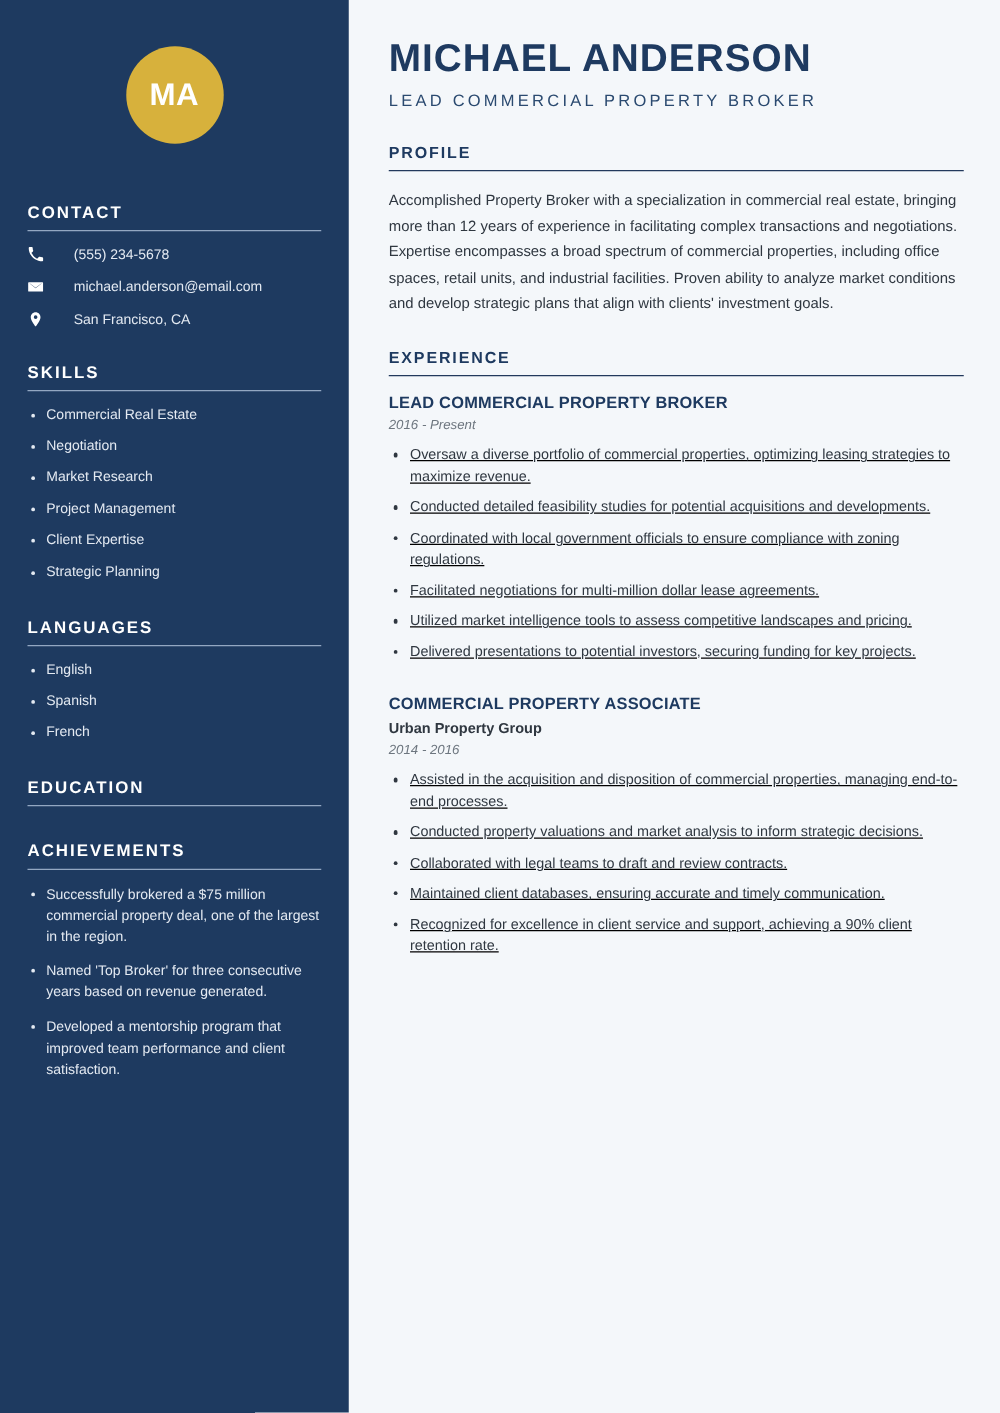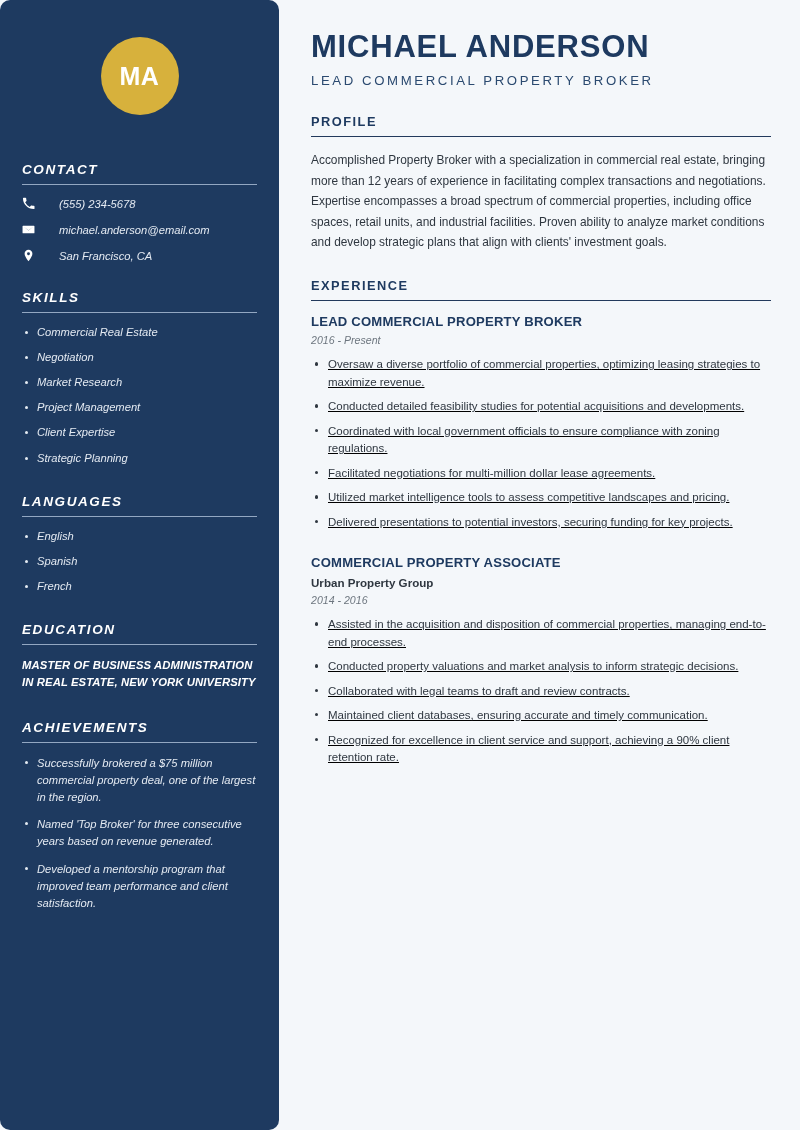--- a/index.html
+++ b/index.html
@@ -24,21 +24,20 @@
   }
 
   
   .sidebar {
     width: 279px;
     min-width: 279px;
     background: #1e3a60;
     padding: 0 22px;
     color: #ffffff;
     position: relative;
-    border-radius: 10px;
   }
 
   .avatar-wrap {
     display: flex;
     justify-content: center;
     padding-top: 37px;
     padding-bottom: 0;
   }
 
   .avatar {
@@ -50,21 +49,20 @@
     align-items: center;
     justify-content: center;
     color: #ffffff;
     font-size: 25px;
     font-weight: bold;
     letter-spacing: 0.5px;
   }
 
   .side-section {
     margin-top: 28px;
-    font-style: italic;
   }
   .side-section.first { margin-top: 47px; }
 
   .side-heading {
     font-size: 13.5px;
     font-weight: bold;
     letter-spacing: 1.6px;
     color: #ffffff;
     padding-bottom: 7px;
   }
@@ -302,21 +300,20 @@
       <ul class="side-list">
         <li>English</li>
         <li>Spanish</li>
         <li>French</li>
       </ul>
     </section>
 
     <section class="side-section">
       <div class="side-heading">EDUCATION</div>
       <div class="side-rule"></div>
-      <div class="edu-text">MASTER OF BUSINESS ADMINISTRATION IN REAL ESTATE, NEW YORK UNIVERSITY</div>
     </section>
 
     <section class="side-section">
       <div class="side-heading">ACHIEVEMENTS</div>
       <div class="side-rule"></div>
       <ul class="ach-list">
         <li>Successfully brokered a $75 million commercial property deal, one of the largest in the region.</li>
         <li>Named 'Top Broker' for three consecutive years based on revenue generated.</li>
         <li>Developed a mentorship program that improved team performance and client satisfaction.</li>
       </ul>

